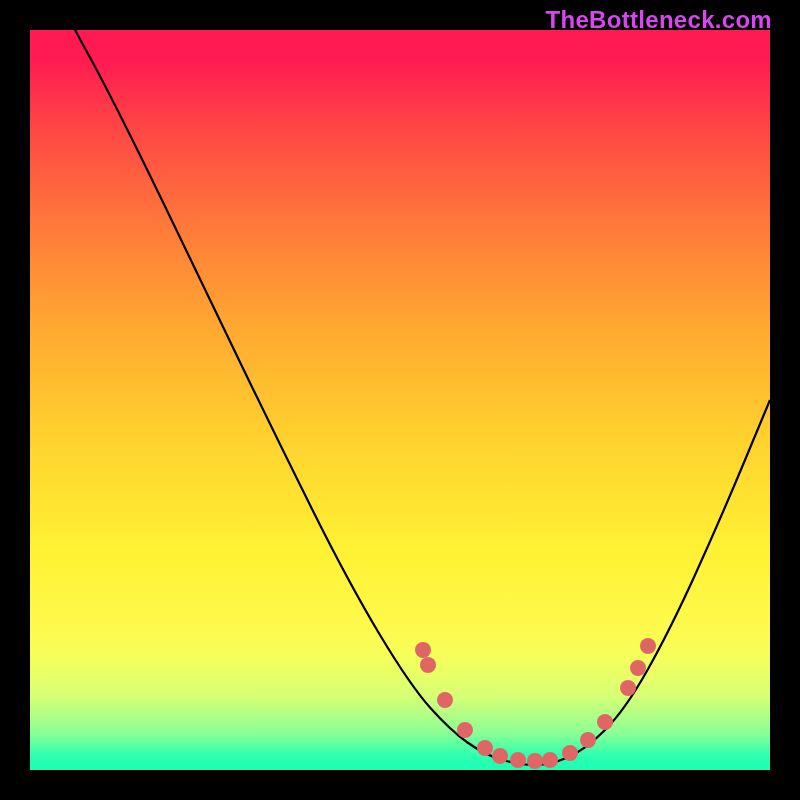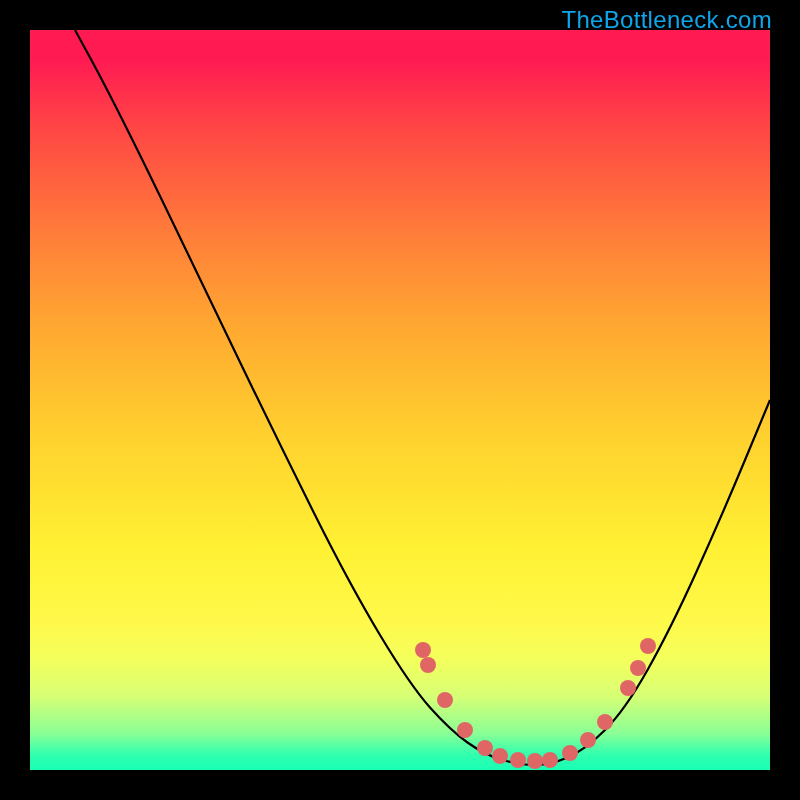--- a/index.html
+++ b/index.html
@@ -38,23 +38,23 @@
       #d7ff75 90%,
       #8bff95 95%,
       #2fffaf 98%,
       #19ffb5 100%
     );
   }
   .watermark {
     position: absolute;
     top: 6px;
     right: 28px;
-    color: #0ea5e9;
+    color: #d946ef;
     font-size: 24px;
-    font-weight: 400;
+    font-weight: 700;
     letter-spacing: 0.3px;
     user-select: none;
   }
   svg.curve {
     position: absolute;
     left: 0;
     top: 0;
     width: 740px;
     height: 740px;
     overflow: visible;

